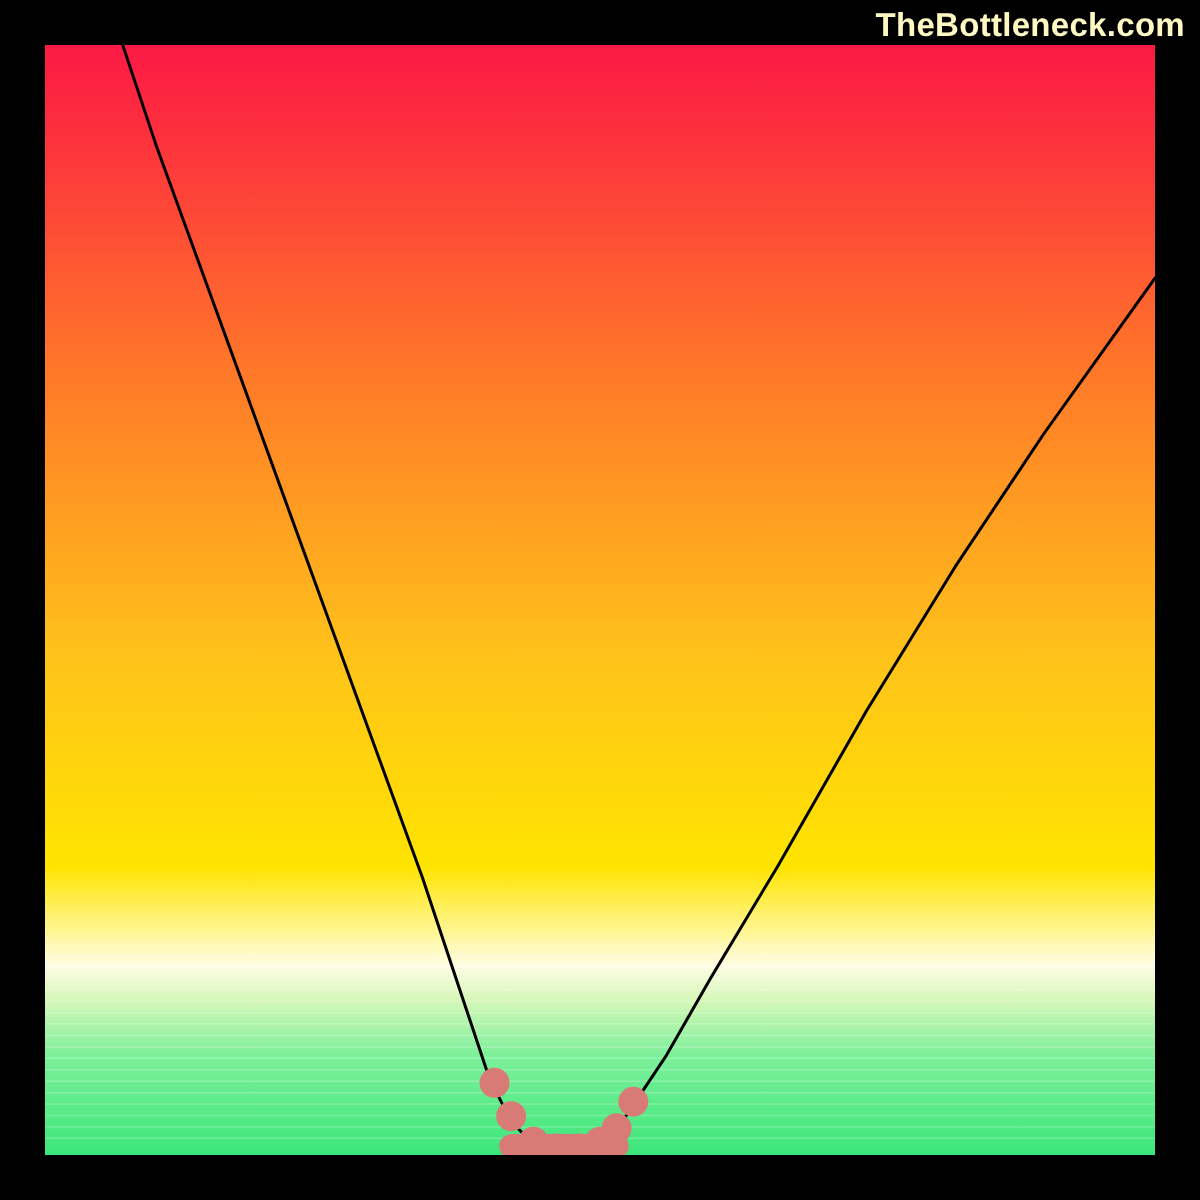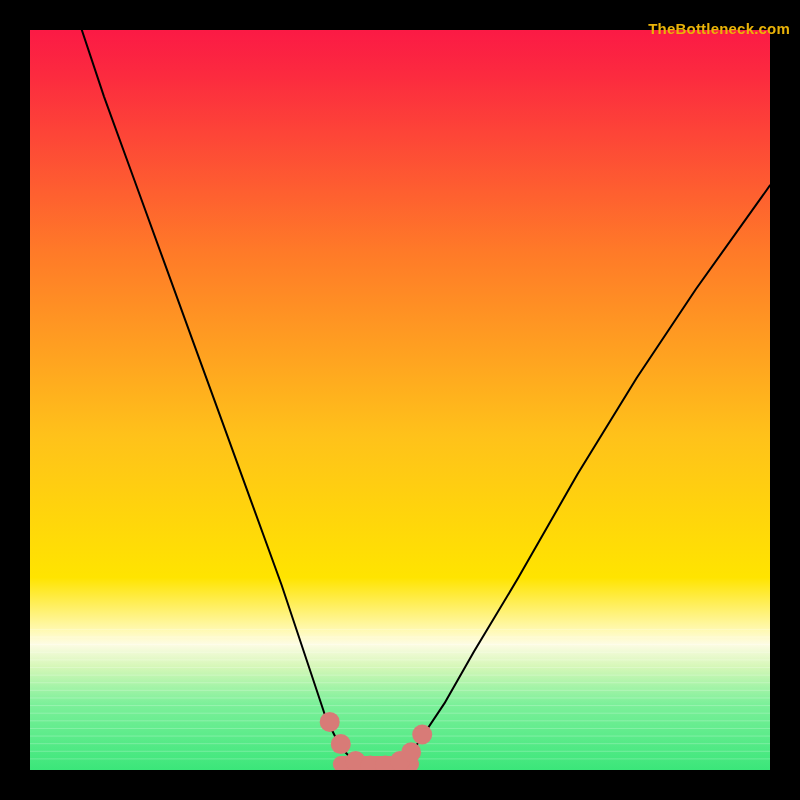--- a/index.html
+++ b/index.html
@@ -12,24 +12,24 @@
     font-family: Arial, Helvetica, sans-serif;
   }
   .outer {
     position: relative;
     width: 800px;
     height: 800px;
     background: #000;
   }
   .watermark {
     position: absolute;
-    top: 20px;
+    top: 4px;
     right: 10px;
-    color: #eab308;
-    font-size: 15px;
+    color: #fef9c3;
+    font-size: 22px;
     font-weight: 600;
     letter-spacing: 0.2px;
     z-index: 10;
   }
   .plot {
     position: absolute;
     left: 30px;
     top: 30px;
     width: 740px;
     height: 740px;

